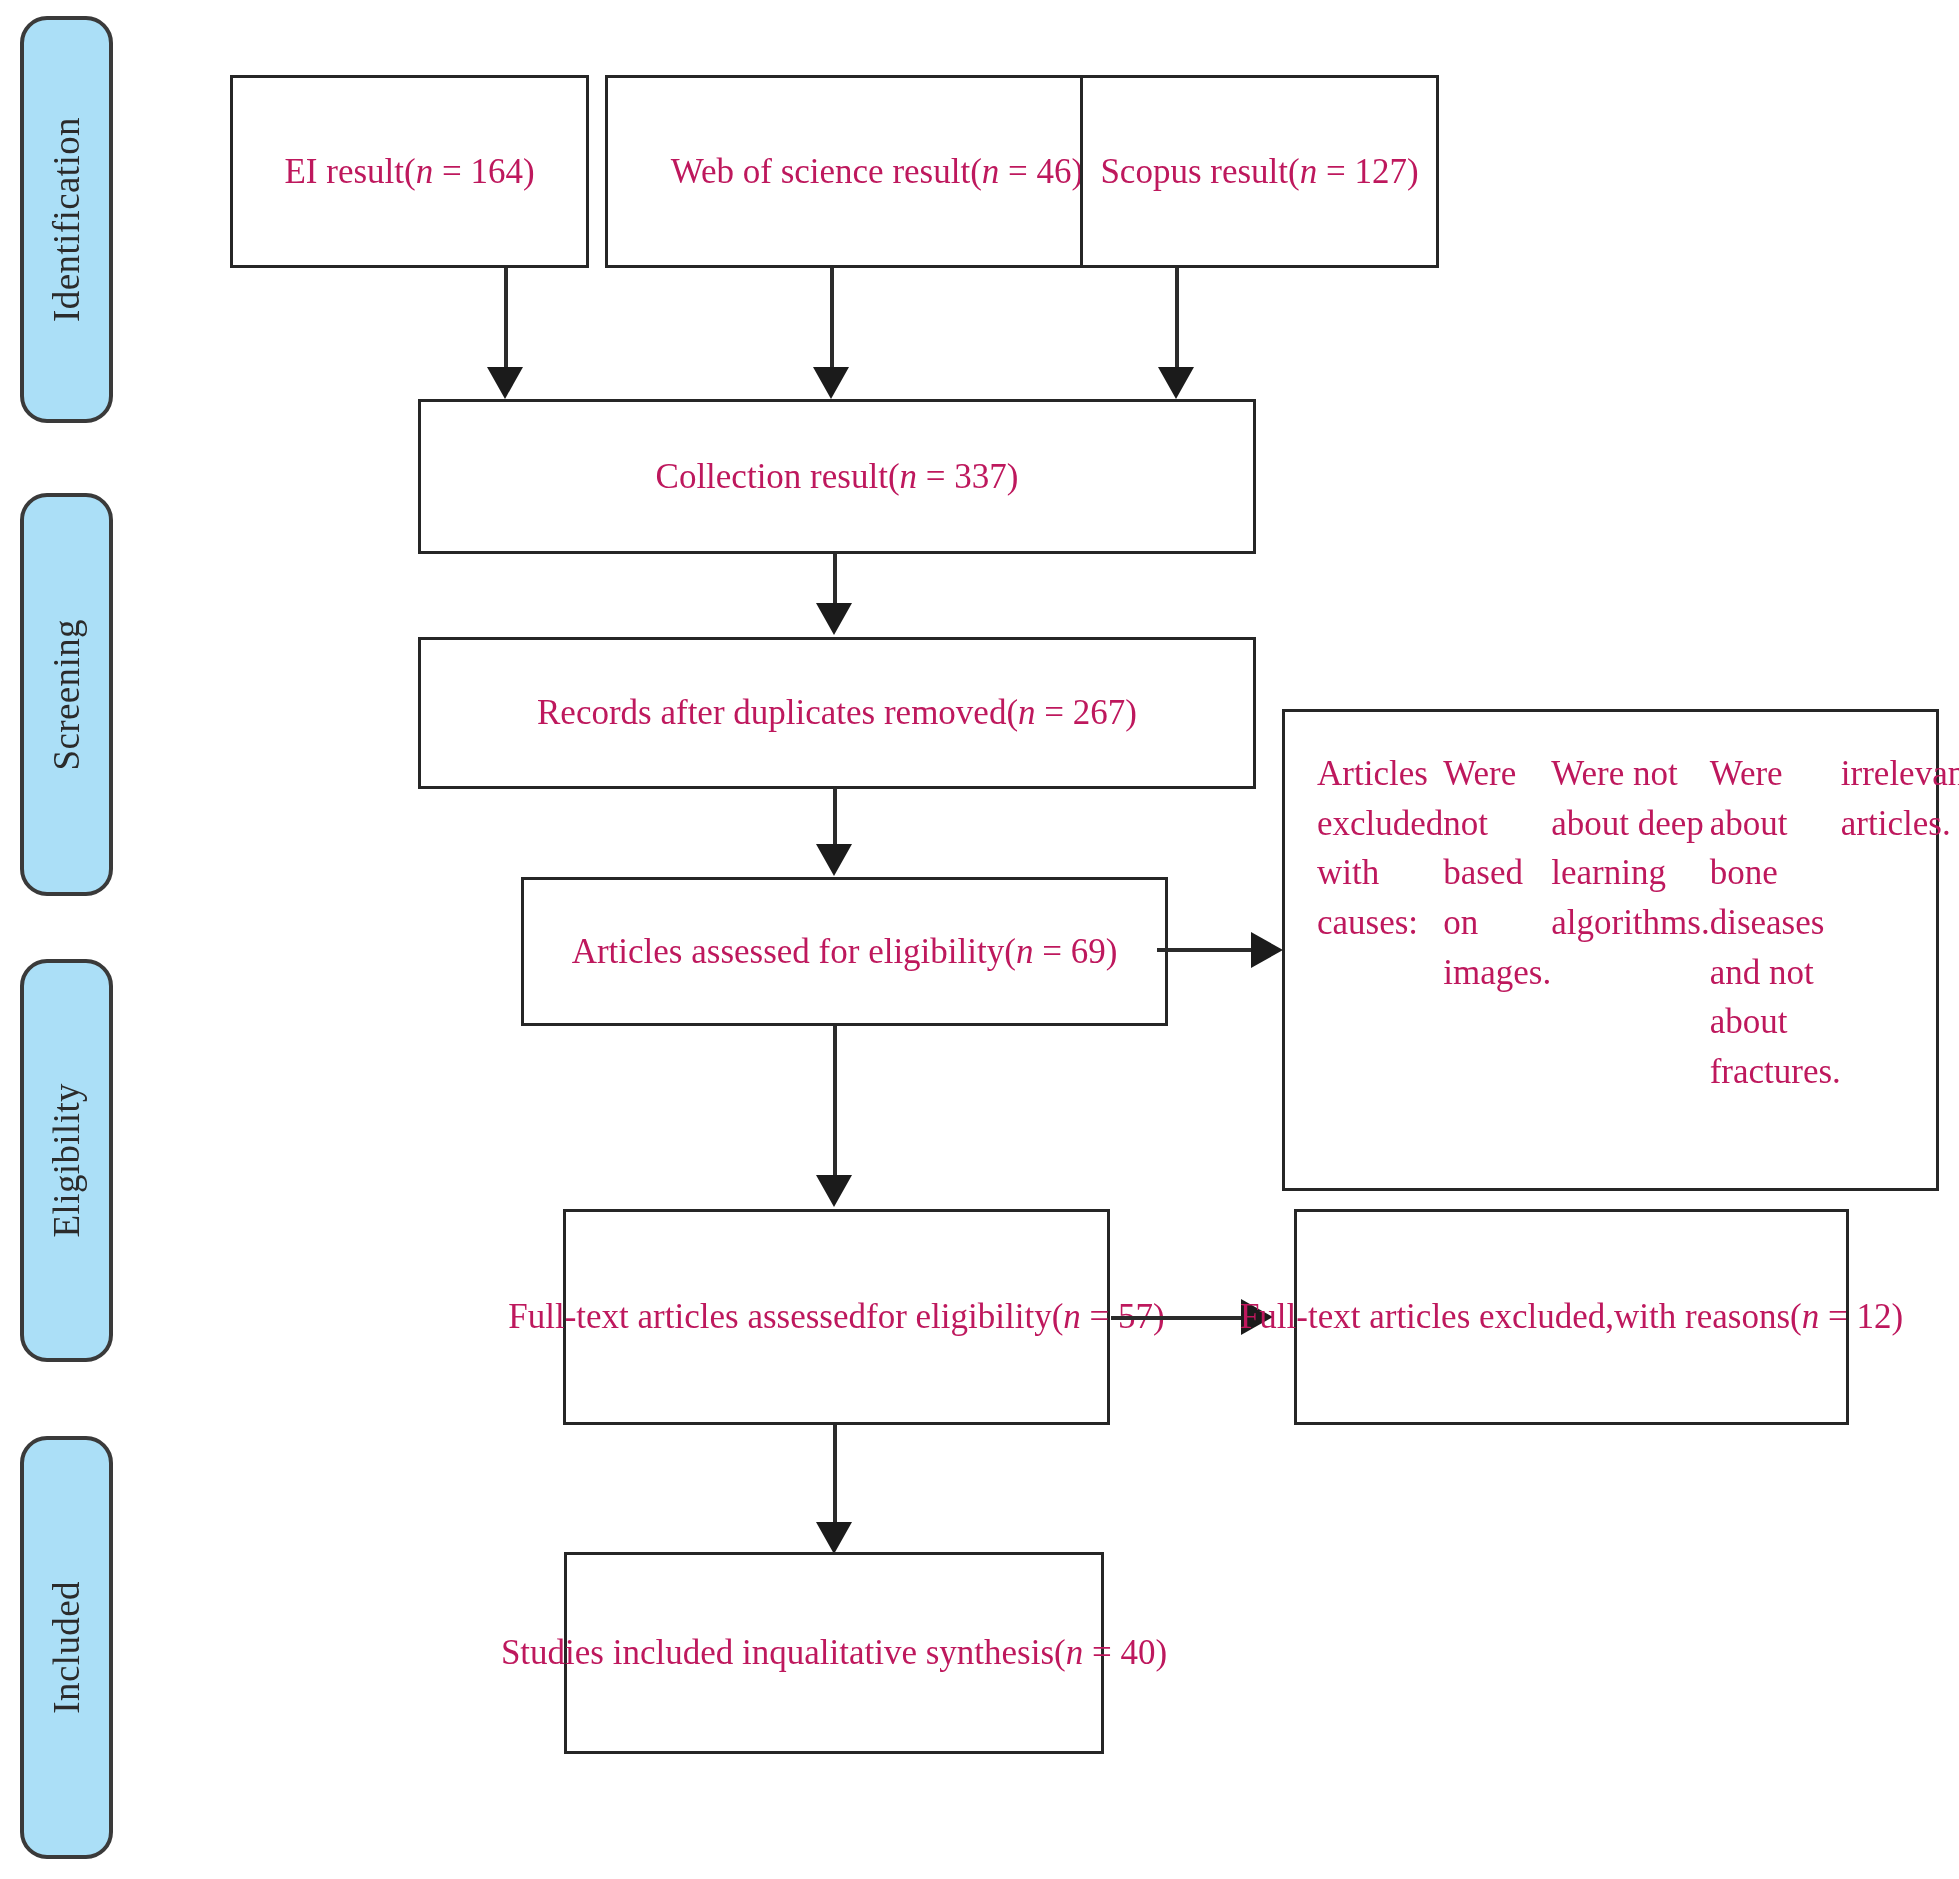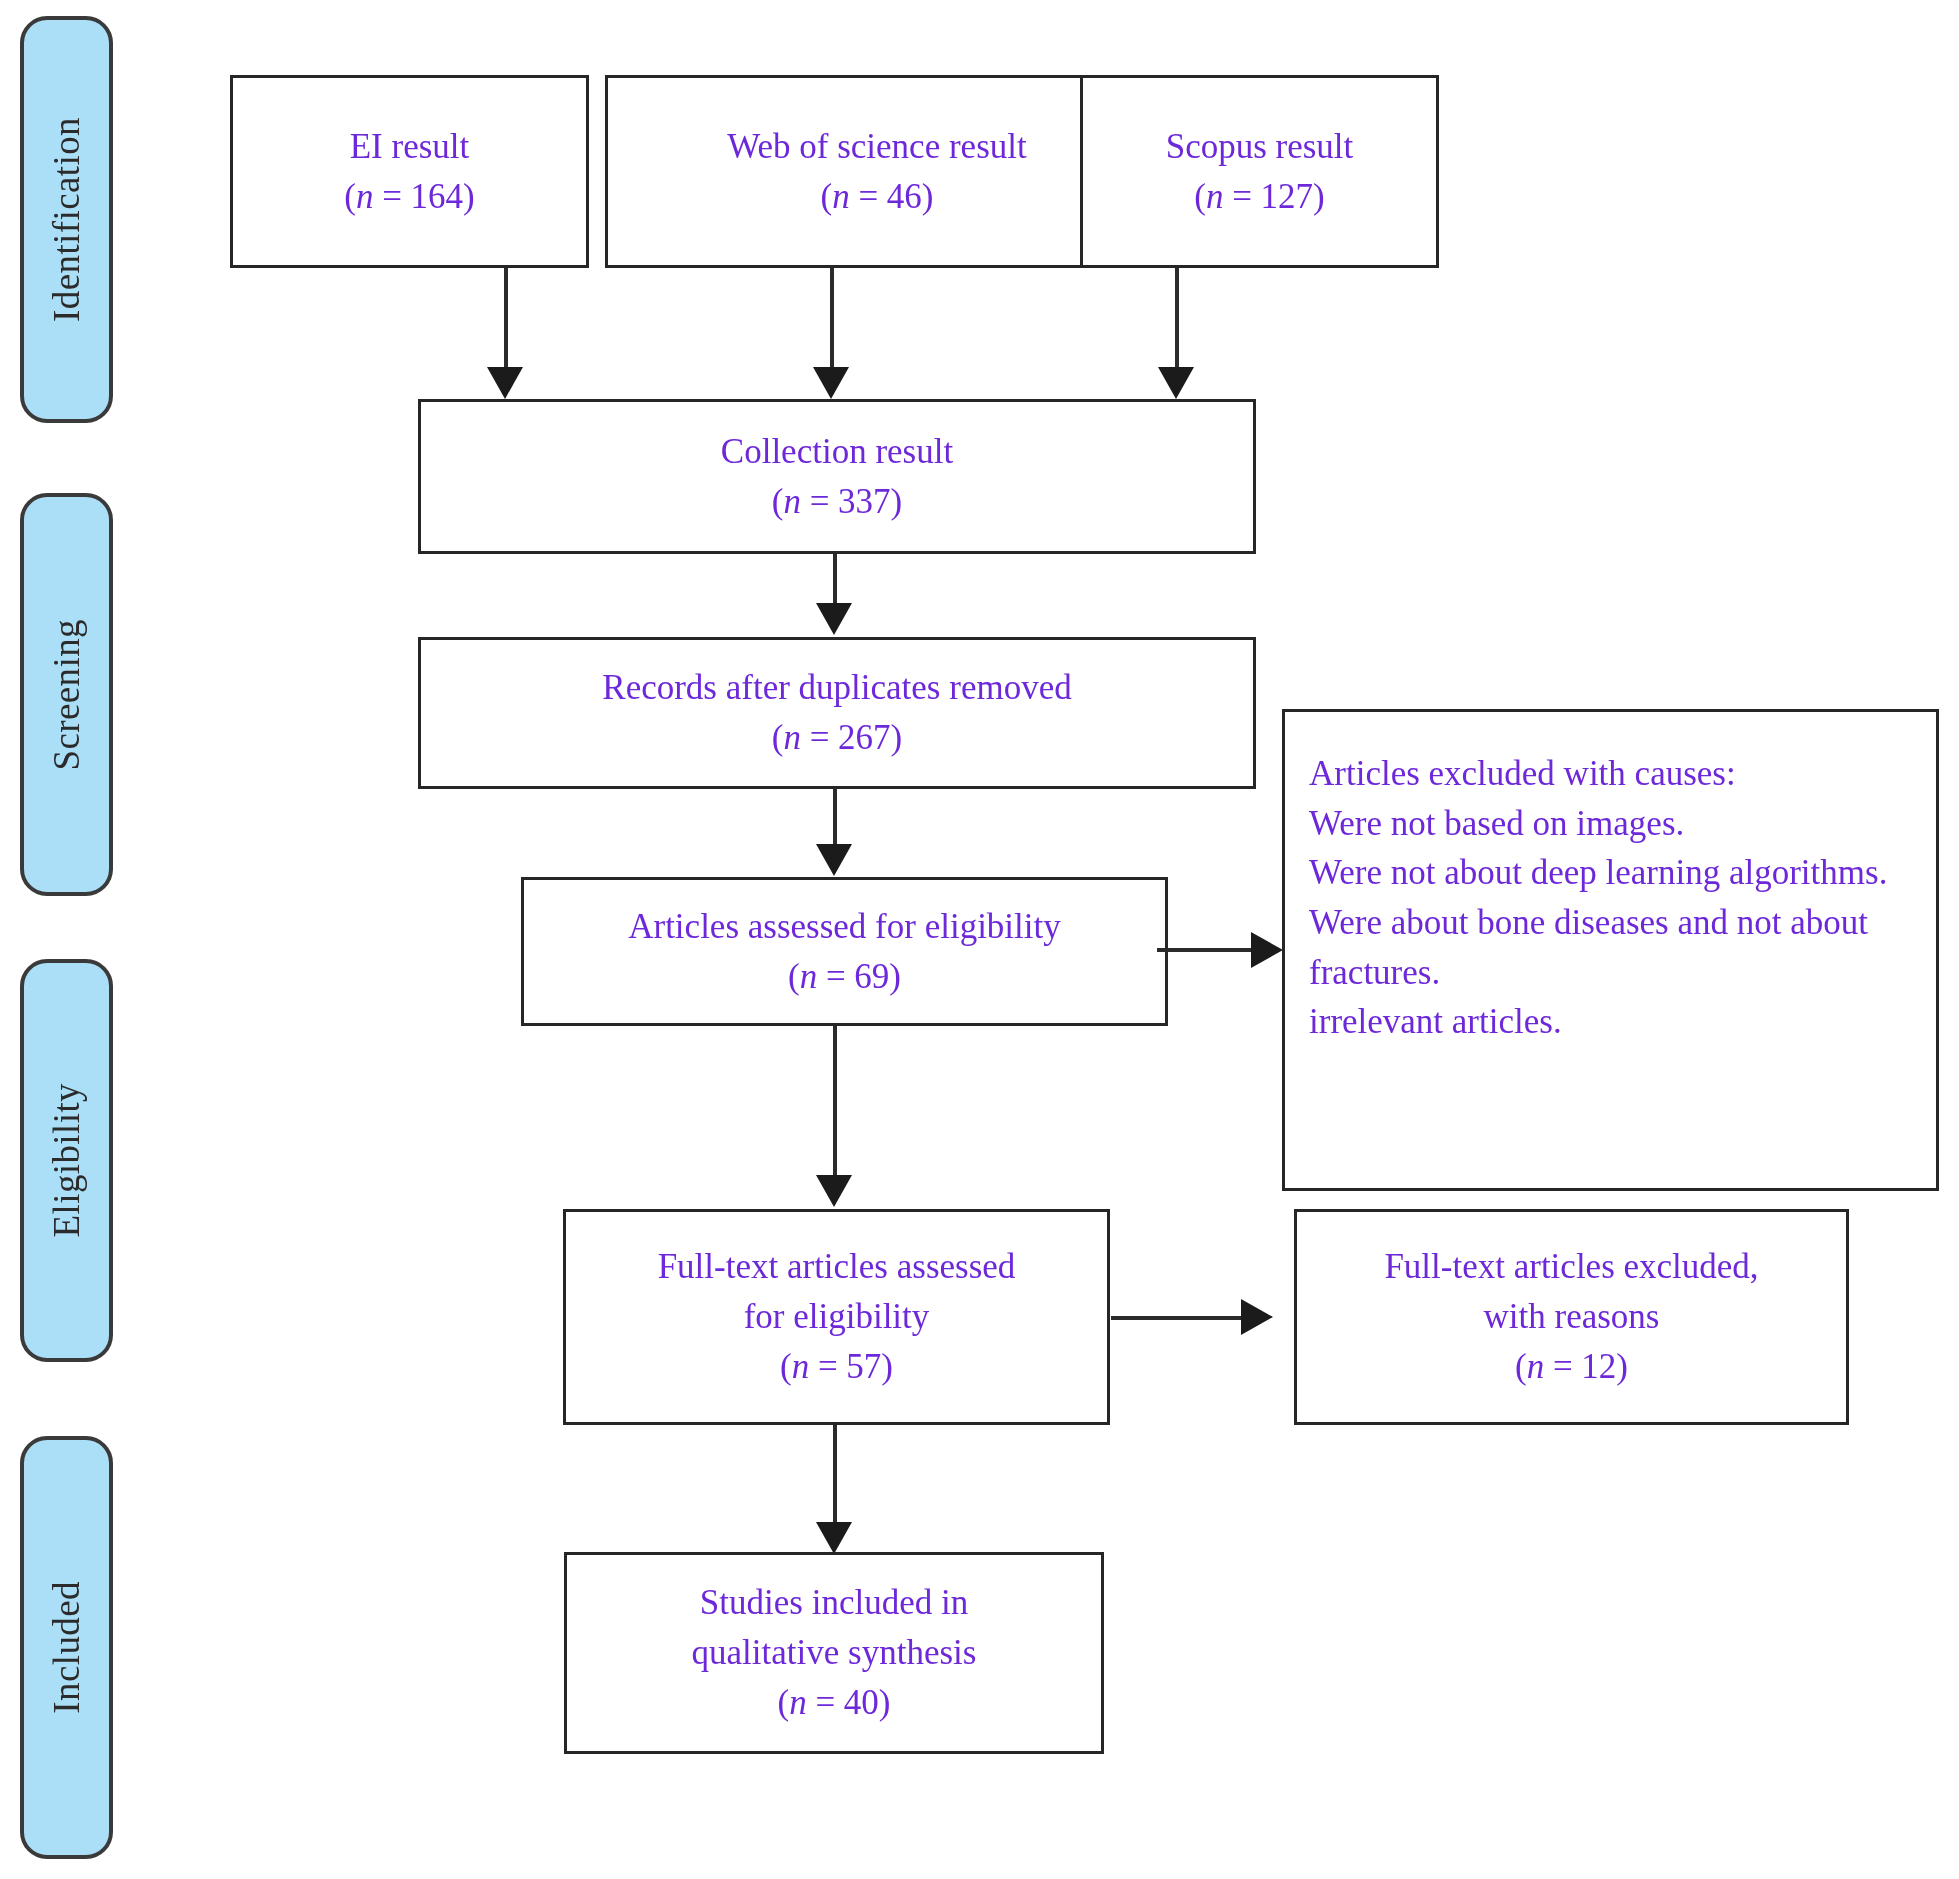--- a/index.html
+++ b/index.html
@@ -37,35 +37,35 @@
     line-height: 1;
   }
 
   
   .flow-box {
     position: absolute;
     background: #ffffff;
     border: 3.2px solid #262626;
     box-sizing: border-box;
     display: flex;
-    flex-direction: column;
+    flex-direction: row;
     align-items: center;
     justify-content: center;
-    color: #6d28d9;
+    color: #be185d;
     font-size: 35px;
     line-height: 1.42;
     text-align: center;
     padding: 4.8px 11.3px;
   }
   .flow-box .ln { display: block; white-space: nowrap; }
   .flow-box.left-align {
     align-items: flex-start;
     justify-content: flex-start;
     text-align: left;
-    padding: 37px 21px 21px 24px;
+    padding: 37px 21px 21px 32px;
   }
   .flow-box.left-align .ln { white-space: normal; }
   em.nvar {
     font-style: italic;
     font-family: "Liberation Serif", "DejaVu Serif", serif;
   }
 
   
   .v-line {
     position: absolute;

